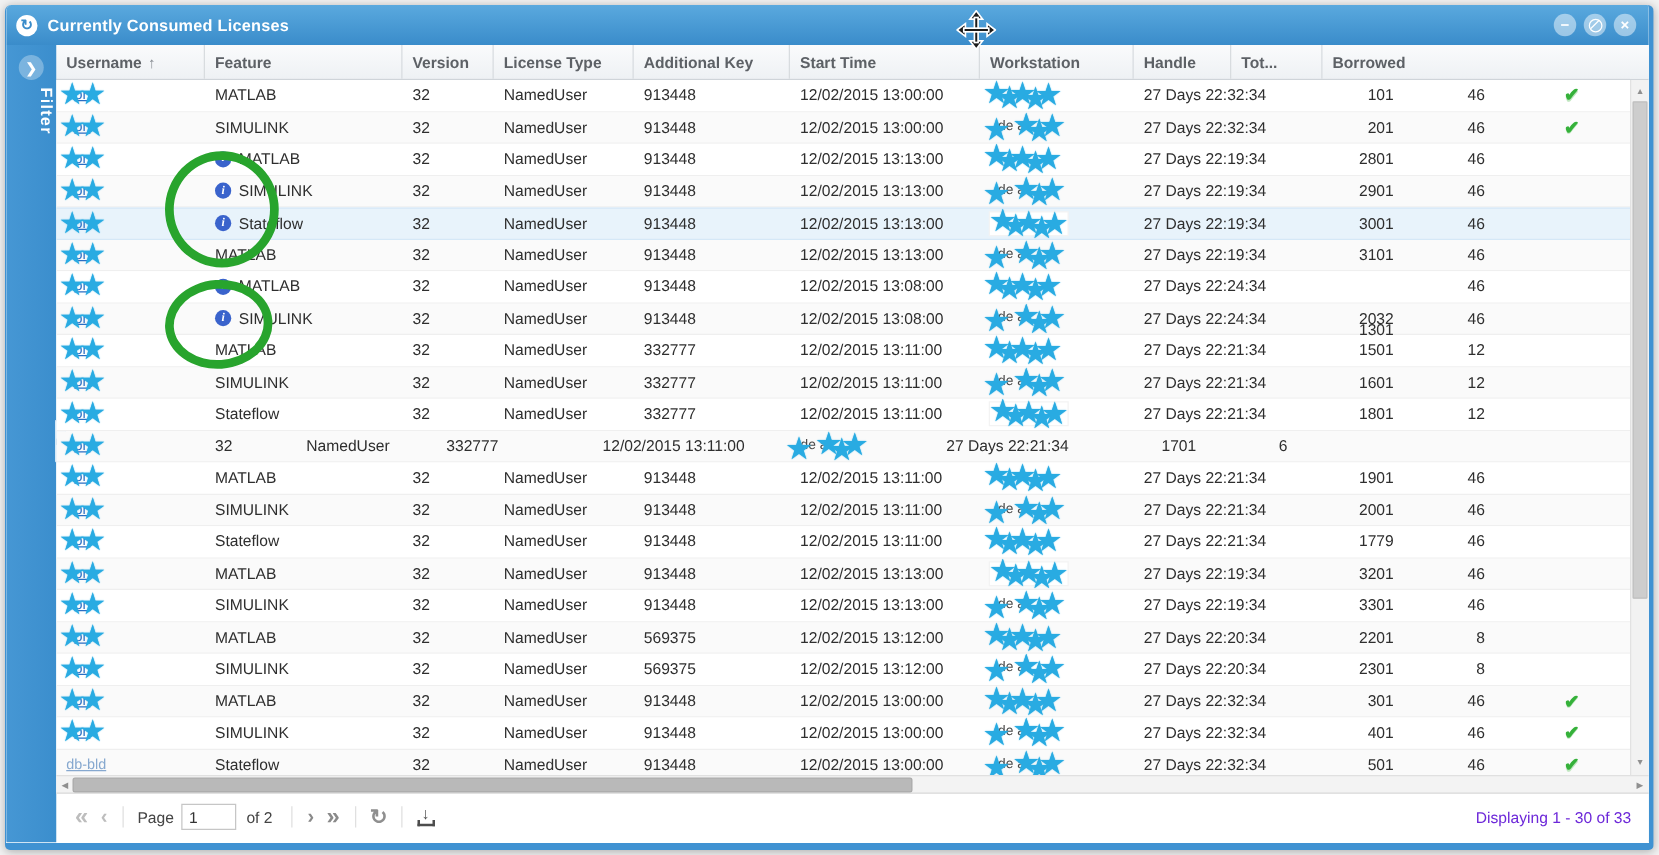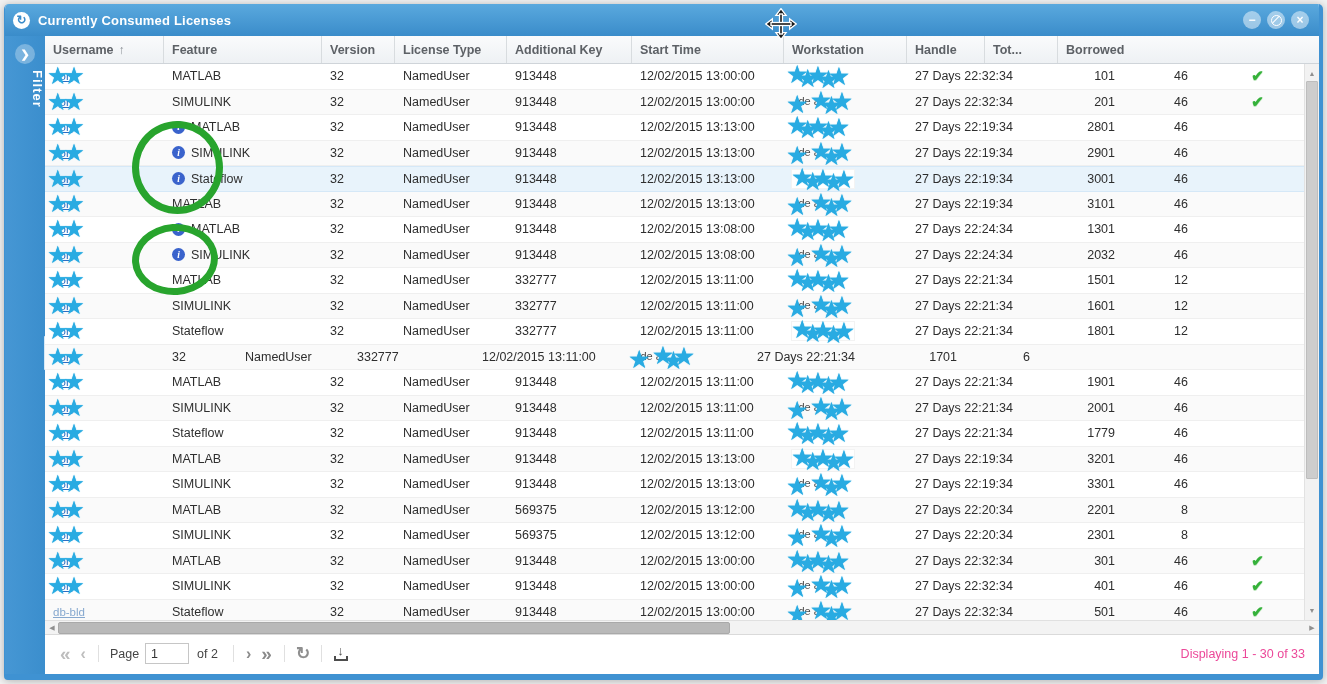--- a/index.html
+++ b/index.html
@@ -110,21 +110,21 @@
   .tsep { width:1px; height:17px; background:#e0e0e0; margin:0 7px; }
   .page-label { margin:0 6px 0 4px; }
   .page-input { width:44px; height:21px; border:1px solid #c6c6c6; font-size:12.5px; padding:0 5px;
                 font-family:"Liberation Sans",sans-serif; color:#333; }
   .of-label { margin:0 8px 0 8px; }
   .refresh { color:#8f8f8f; font-size:17px; font-weight:bold; padding:0 4px; }
   .dl-icon { width:16px; height:15px; position:relative; margin:0 4px; }
   .dl-icon .arr { position:absolute; left:4px; top:-3px; color:#4d4d4d; font-size:13px; font-weight:bold; }
   .dl-icon .tray { position:absolute; left:1px; bottom:0; width:14px; height:5px;
                    border-left:2px solid #4d4d4d; border-right:2px solid #4d4d4d; border-bottom:2.5px solid #4d4d4d; }
-  .displaying { margin-left:auto; color:#ec4899; }
+  .displaying { margin-left:auto; color:#6d28d9; }
 
   
   .circle-anno { position:absolute; border:7px solid #28a42d; border-radius:50%; pointer-events:none; }
   .anno1 { left:127px; top:117px; width:91px; height:93px; }
   .anno2 { left:127px; top:220px; width:86px; height:71px; transform:rotate(-4deg); }
   .cursor-move { position:absolute; left:760px; top:4px; width:32px; height:32px; pointer-events:none; }
 </style>
 </head>
 <body>
 
@@ -388,21 +388,21 @@
               <div class="cell" style="width: 123px;">
                 <span class="scrib ws-a">
                   <span class="star">★</span>
                   <span class="star">★</span>
                   <span class="star">★</span>
                   <span class="star">★</span>
                   <span class="star">★</span>
                 </span>
               </div>
               <div class="cell" style="width: 152px;">27 Days 22:24:34</div>
-              <div class="cell r" style="width: 78px;">1301</div>
+              <div class="cell r" style="width: 78px; margin-top: 35px;">1301</div>
               <div class="cell r" style="width: 73px;">46</div>
               <div class="cell c grow"></div>
             </div>
             <div class="row alt">
               <div class="cell" style="width: 119px;">
                 <span class="scrib u-scrib">
                   <span class="star">★</span>
                   <span class="ufrag">on</span>
                   <span class="star">★</span>
                 </span>

